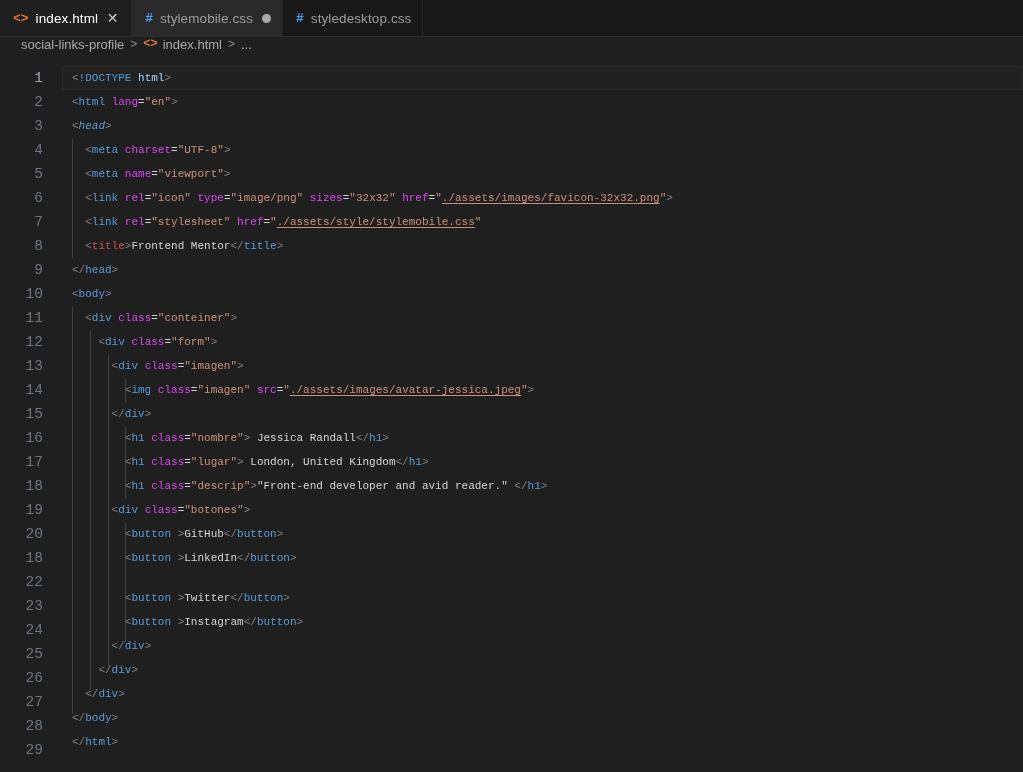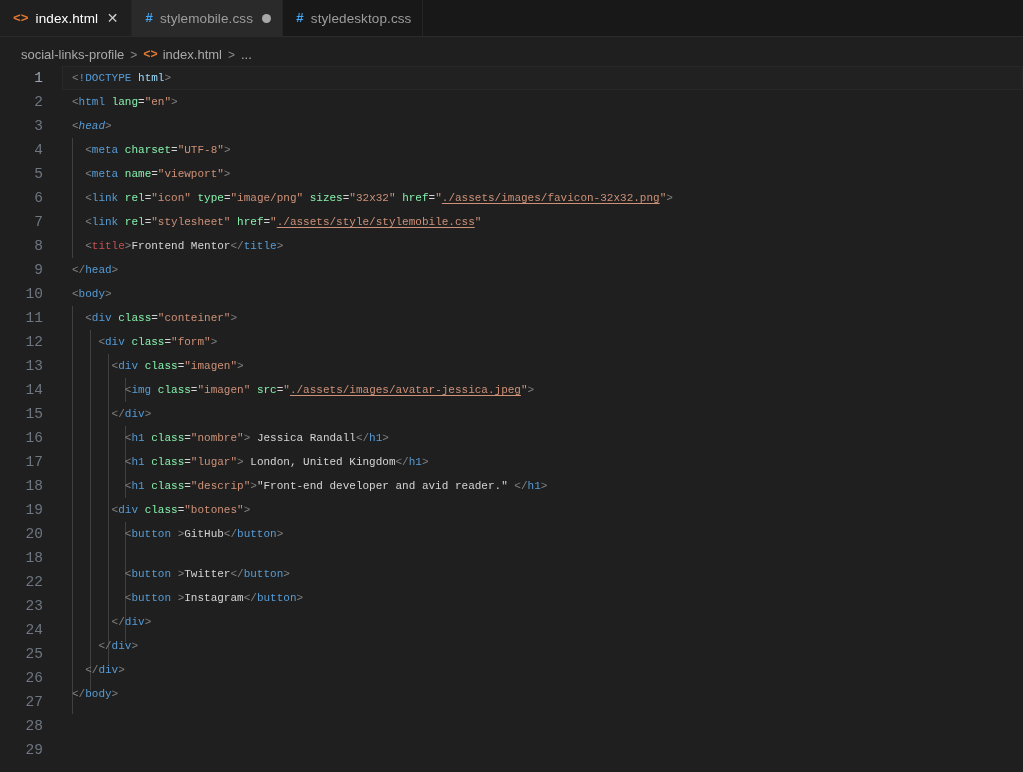--- a/index.html
+++ b/index.html
@@ -80,21 +80,21 @@
     display: inline-block;
     margin-left: 2px;
   }
   .tabfill { flex: 1; background: #181818; }
 
   
   .breadcrumb {
     height: 25px;
     min-height: 25px;
     display: flex;
-    align-items: flex-end;
+    align-items: flex-start;
     padding-left: 21px;
     background: #1f1f1f;
     font-size: 13px;
     color: #a9a9a9;
     gap: 5px;
     white-space: nowrap;
   }
   .crumb { cursor: pointer; }
   .crumb-sep { color: #8a8a8a; font-size: 12px; padding: 0 1px; }
   .crumb-ico {
@@ -158,21 +158,21 @@
   }
   .g {
     position: absolute;
     width: 1px;
     background: #404040;
   }
 
   
   .t-tag   { color: #569cd6; }
   .t-brk   { color: #808080; }
-  .t-attr  { color: #86efac; }
+  .t-attr  { color: #d946ef; }
   .t-str   { color: #ce9178; }
   .t-txt   { color: #d4d4d4; }
   .t-doctype-kw { color: #569cd6; }
   .t-doctype-nm { color: #9cdcfe; }
   .t-title { color: #c94f4f; }
   .t-link  { color: #ce9178; text-decoration: underline; text-underline-offset: 2px; }
 </style>
 </head>
 <body>
 
@@ -263,23 +263,25 @@
           <div class="cl" style="padding-left: 10px;"><span class="t-txt">  </span><span class="t-brk">&lt;</span><span class="t-tag">div</span><span class="t-txt"> </span><span class="t-attr">class</span><span class="t-txt">=</span><span class="t-str">"conteiner"</span><span class="t-brk">&gt;</span></div>
           <div class="cl" style="padding-left: 10px;"><span class="t-txt">    </span><span class="t-brk">&lt;</span><span class="t-tag">div</span><span class="t-txt"> </span><span class="t-attr">class</span><span class="t-txt">=</span><span class="t-str">"form"</span><span class="t-brk">&gt;</span></div>
           <div class="cl" style="padding-left: 10px;"><span class="t-txt">      </span><span class="t-brk">&lt;</span><span class="t-tag">div</span><span class="t-txt"> </span><span class="t-attr">class</span><span class="t-txt">=</span><span class="t-str">"imagen"</span><span class="t-brk">&gt;</span></div>
           <div class="cl" style="padding-left: 10px;"><span class="t-txt">        </span><span class="t-brk">&lt;</span><span class="t-tag">img</span><span class="t-txt"> </span><span class="t-attr">class</span><span class="t-txt">=</span><span class="t-str">"imagen"</span><span class="t-txt"> </span><span class="t-attr">src</span><span class="t-txt">=</span><span class="t-str">"</span><span class="t-link">./assets/images/avatar-jessica.jpeg</span><span class="t-str">"</span><span class="t-brk">&gt;</span></div>
           <div class="cl" style="padding-left: 10px;"><span class="t-txt">      </span><span class="t-brk">&lt;/</span><span class="t-tag">div</span><span class="t-brk">&gt;</span></div>
           <div class="cl" style="padding-left: 10px;"><span class="t-txt">        </span><span class="t-brk">&lt;</span><span class="t-tag">h1</span><span class="t-txt"> </span><span class="t-attr">class</span><span class="t-txt">=</span><span class="t-str">"nombre"</span><span class="t-brk">&gt;</span><span class="t-txt"> Jessica Randall</span><span class="t-brk">&lt;/</span><span class="t-tag">h1</span><span class="t-brk">&gt;</span></div>
           <div class="cl" style="padding-left: 10px;"><span class="t-txt">        </span><span class="t-brk">&lt;</span><span class="t-tag">h1</span><span class="t-txt"> </span><span class="t-attr">class</span><span class="t-txt">=</span><span class="t-str">"lugar"</span><span class="t-brk">&gt;</span><span class="t-txt"> London, United Kingdom</span><span class="t-brk">&lt;/</span><span class="t-tag">h1</span><span class="t-brk">&gt;</span></div>
           <div class="cl" style="padding-left: 10px;"><span class="t-txt">        </span><span class="t-brk">&lt;</span><span class="t-tag">h1</span><span class="t-txt"> </span><span class="t-attr">class</span><span class="t-txt">=</span><span class="t-str">"descrip"</span><span class="t-brk">&gt;</span><span class="t-txt">"Front-end developer and avid reader." </span><span class="t-brk">&lt;/</span><span class="t-tag">h1</span><span class="t-brk">&gt;</span></div>
           <div class="cl" style="padding-left: 10px;"><span class="t-txt">      </span><span class="t-brk">&lt;</span><span class="t-tag">div</span><span class="t-txt"> </span><span class="t-attr">class</span><span class="t-txt">=</span><span class="t-str">"botones"</span><span class="t-brk">&gt;</span></div>
           <div class="cl" style="padding-left: 10px;"><span class="t-txt">        </span><span class="t-brk">&lt;</span><span class="t-tag">button</span><span class="t-txt"> </span><span class="t-brk">&gt;</span><span class="t-txt">GitHub</span><span class="t-brk">&lt;/</span><span class="t-tag">button</span><span class="t-brk">&gt;</span></div>
+          <div class="cl" style="padding-left: 10px;"><span class="t-txt">        </span><span class="t-brk">&lt;</span><span class="t-tag">button</span><span class="t-txt"> </span><span class="t-brk">&gt;</span><span class="t-txt">LinkedIn</span><span class="t-brk">&lt;/</span><span class="t-tag">button</span><span class="t-brk">&gt;</span></div>
           <div class="cl" style="padding-left: 10px; margin-top: 16px;"><span class="t-txt">        </span><span class="t-brk">&lt;</span><span class="t-tag">button</span><span class="t-txt"> </span><span class="t-brk">&gt;</span><span class="t-txt">Twitter</span><span class="t-brk">&lt;/</span><span class="t-tag">button</span><span class="t-brk">&gt;</span></div>
           <div class="cl" style="padding-left: 10px;"><span class="t-txt">        </span><span class="t-brk">&lt;</span><span class="t-tag">button</span><span class="t-txt"> </span><span class="t-brk">&gt;</span><span class="t-txt">Instagram</span><span class="t-brk">&lt;/</span><span class="t-tag">button</span><span class="t-brk">&gt;</span></div>
           <div class="cl" style="padding-left: 10px;"><span class="t-txt">      </span><span class="t-brk">&lt;/</span><span class="t-tag">div</span><span class="t-brk">&gt;</span></div>
           <div class="cl" style="padding-left: 10px;"><span class="t-txt">    </span><span class="t-brk">&lt;/</span><span class="t-tag">div</span><span class="t-brk">&gt;</span></div>
           <div class="cl" style="padding-left: 10px;"><span class="t-txt">  </span><span class="t-brk">&lt;/</span><span class="t-tag">div</span><span class="t-brk">&gt;</span></div>
           <div class="cl" style="padding-left: 10px;"><span class="t-brk">&lt;/</span><span class="t-tag">body</span><span class="t-brk">&gt;</span></div>
+          <div class="cl" style="padding-left: 10px;"><span class="t-brk">&lt;/</span><span class="t-tag">html</span><span class="t-brk">&gt;</span></div>
         </div>
     </div>
   </div>
 
 </div>
 
 </body></html>

